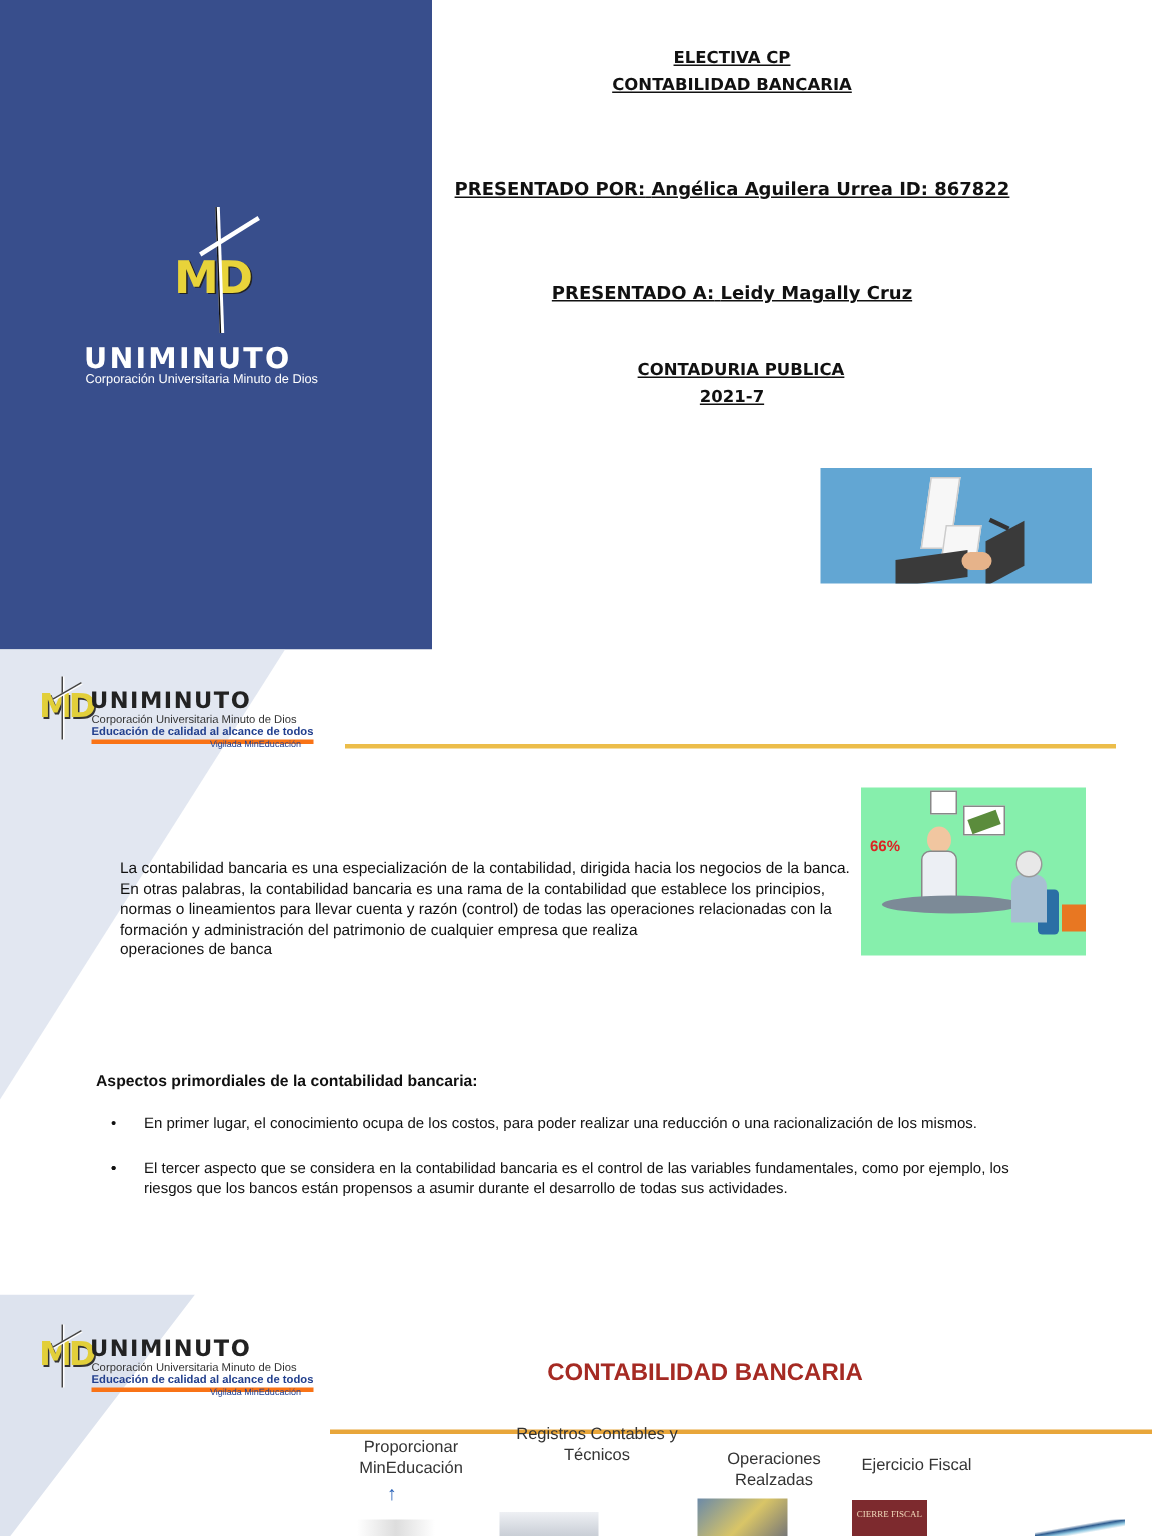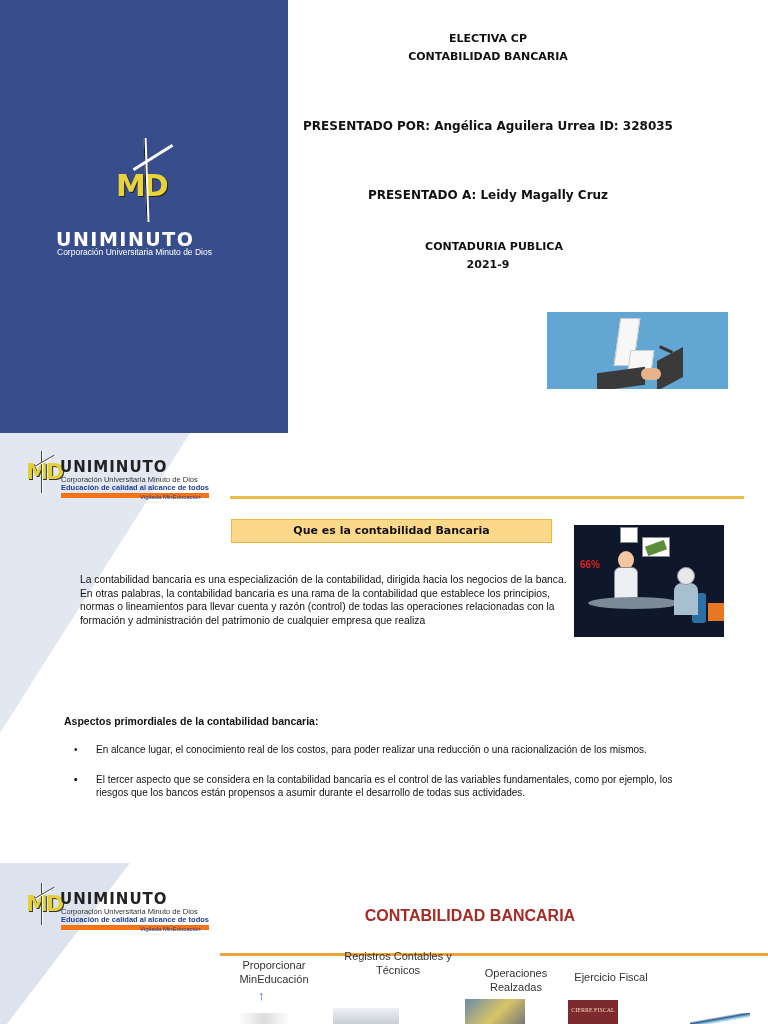--- a/index.html
+++ b/index.html
@@ -12,21 +12,21 @@
   .s1-logo { position: absolute; left: 50px; top: 138px; width: 190px; height: 120px; }
   .s1-md { position: absolute; left: 66px; top: 32px; width: 60px; height: 32px; }
   .md-letters { font-family: "DejaVu Sans", sans-serif; font-weight: bold; font-size: 30px; color: #e8d33a; letter-spacing: -2px;
                 text-shadow: 1px 1px 0 #222; position: absolute; left: 0; top: 0; line-height: 32px; }
   .s1-cross-v { position: absolute; left: 95px; top: 0; width: 3px; height: 84px; background: #fff; border-left: 1px solid #111; transform: rotate(-2deg); }
   .s1-cross-h { position: absolute; left: 80px; top: 18px; width: 46px; height: 3px; background: #fff; transform: rotate(-32deg); }
   .s1-brand { position: absolute; left: 6px; top: 90px; font-family: "DejaVu Sans", sans-serif; font-weight: bold; font-size: 19px; color: #fff; letter-spacing: 1.5px; white-space: nowrap; }
   .s1-sub { position: absolute; left: 7px; top: 109px; font-size: 8.5px; color: #fff; white-space: nowrap; }
 
   .s1-text { position: absolute; left: 288px; top: 0; width: 400px; text-align: center; font-family: "DejaVu Sans", sans-serif; font-weight: bold; font-size: 11px; color: #111; }
-  .s1-line { position: absolute; left: 0; width: 400px; text-align: center; white-space: nowrap; }
+  .s1-line { position: absolute; left: 0; width: 400px; text-align: center; white-space: nowrap; text-decoration: underline; }
   .s1-line .normal { font-weight: normal; }
   .s1-line b { font-weight: bold; }
 
   .s1-img { position: absolute; left: 547px; top: 312px; width: 181px; height: 77px; background: #62a6d3; overflow: hidden; }
   .paper { position: absolute; left: 70px; top: 6px; width: 20px; height: 48px; background: #f7f7f7; border: 1px solid #ccc; transform: skewX(-8deg); }
   .paper2 { position: absolute; left: 82px; top: 38px; width: 24px; height: 20px; background: #f7f7f7; border: 1px solid #ccc; transform: skewX(-8deg); }
   .sleeve1 { position: absolute; left: 50px; top: 58px; width: 48px; height: 18px; background: #3a3a3a; transform: skewY(-8deg); }
   .sleeve2 { position: absolute; left: 110px; top: 42px; width: 26px; height: 30px; background: #3a3a3a; transform: skewY(-28deg); }
   .hands { position: absolute; left: 94px; top: 56px; width: 20px; height: 12px; background: #e6b38a; border-radius: 6px; }
   .pen { position: absolute; left: 112px; top: 36px; width: 14px; height: 3px; background: #333; transform: rotate(25deg); }
@@ -34,29 +34,29 @@
   
   .slide2 { position: absolute; left: 0; top: 433px; width: 768px; height: 430px; background: #fff; overflow: hidden; }
   .diag { position: absolute; left: 0; top: 0; width: 0; height: 0; border-top: 300px solid #dde3ee; border-right: 190px solid transparent; opacity: 0.85; }
   .diag::after { content: ""; }
   .logo-h { position: absolute; left: 26px; top: 18px; width: 190px; height: 60px; }
   .lh-md { position: absolute; left: 0; top: 8px; font-family: "DejaVu Sans", sans-serif; font-weight: bold; font-size: 22px; color: #e2cf3a; letter-spacing: -2px; text-shadow: 1px 1px 0 #333; }
   .lh-cross-v { position: absolute; left: 15px; top: 0; width: 2px; height: 42px; background: #fff; border-left: 1px solid #444; }
   .lh-cross-h { position: absolute; left: 8px; top: 9px; width: 22px; height: 2px; background: #fff; border-top: 1px solid #444; transform: rotate(-30deg); }
   .lh-brand { position: absolute; left: 34px; top: 7px; font-family: "DejaVu Sans", sans-serif; font-weight: bold; font-size: 15px; color: #222; letter-spacing: 1px; white-space: nowrap; }
   .lh-sub1 { position: absolute; left: 35px; top: 24px; font-size: 7.5px; color: #333; white-space: nowrap; }
-  .lh-sub2 { position: absolute; left: 35px; top: 32px; font-size: 7.5px; color: #23408e; font-weight: bold; white-space: nowrap; border-bottom: 5px solid #f97316; padding-bottom: 1px; }
+  .lh-sub2 { position: absolute; left: 35px; top: 32px; font-size: 7.5px; color: #23408e; font-weight: bold; white-space: nowrap; border-bottom: 3px solid #f97316; padding-bottom: 1px; }
   .lh-sub3 { position: absolute; left: 114px; top: 43px; font-size: 6px; color: #23408e; white-space: nowrap; }
 
   .gold-rule { position: absolute; height: 3px; background: #ecbd4a; }
   .s2-rule { left: 230px; top: 63px; width: 514px; }
 
   .s2-title-box { position: absolute; left: 231px; top: 86px; width: 321px; height: 24px; background: #fcd98a; border: 1px solid #f2b640; text-align: center; font-family: "DejaVu Sans", sans-serif; font-weight: bold; font-size: 11px; line-height: 22px; color: #111; }
 
-  .s2-illus { position: absolute; left: 574px; top: 92px; width: 150px; height: 112px; background: #0f172a; overflow: hidden; }
+  .s2-illus { position: absolute; left: 574px; top: 92px; width: 150px; height: 112px; background: #86efac; overflow: hidden; }
   .desk { position: absolute; left: 14px; top: 72px; width: 92px; height: 12px; background: #7c8a97; border-radius: 50%; }
   .man-body { position: absolute; left: 40px; top: 42px; width: 24px; height: 32px; background: #eceff4; border: 1px solid #888; border-radius: 6px 6px 0 0; }
   .man-head { position: absolute; left: 44px; top: 26px; width: 16px; height: 18px; background: #f1c6a0; border-radius: 50%; }
   .lady-body { position: absolute; left: 100px; top: 58px; width: 24px; height: 32px; background: #a8bfd2; border-radius: 8px 8px 0 0; }
   .lady-head { position: absolute; left: 103px; top: 42px; width: 18px; height: 18px; background: #e8e8e8; border-radius: 50%; border: 1px solid #999; }
   .chair { position: absolute; left: 118px; top: 68px; width: 14px; height: 30px; background: #2b6fa5; border-radius: 3px; }
   .bubble-pct { position: absolute; left: 6px; top: 34px; font-size: 10px; color: #d22; font-weight: bold; }
   .bubble-chart { position: absolute; left: 46px; top: 2px; width: 18px; height: 16px; border: 1px solid #888; background: #fff; }
   .bubble-money { position: absolute; left: 68px; top: 12px; width: 28px; height: 20px; border: 1px solid #888; background: #fff; }
   .money { position: absolute; left: 72px; top: 18px; width: 20px; height: 10px; background: #5b8c3c; transform: rotate(-20deg); }
@@ -98,28 +98,28 @@
       <div class="s1-brand">UNIMINUTO</div>
       <div class="s1-sub">Corporación Universitaria Minuto de Dios</div>
     </div>
   </div>
 
   <div class="s1-text">
     <div class="s1-line" style="top:32px;">ELECTIVA CP</div>
     <div class="s1-line" style="top:50px;">CONTABILIDAD BANCARIA</div>
     <div class="s1-line" style="top:119px; font-size:12px;">
       <b>PRESENTADO POR:</b>
-      <span class="normal" style="font-weight:600;">Angélica Aguilera Urrea ID: 328035</span>
+      <span class="normal" style="font-weight:600;">Angélica Aguilera Urrea ID: 867822</span>
     </div>
     <div class="s1-line" style="top:188px; font-size:12px;">
       <b>PRESENTADO A:</b>
       <span class="normal" style="font-weight:600;">Leidy Magally Cruz</span>
     </div>
     <div class="s1-line" style="top:240px;padding-left:12px;">CONTADURIA PUBLICA</div>
-    <div class="s1-line" style="top:258px;">2021-9</div>
+    <div class="s1-line" style="top:258px;">2021-7</div>
   </div>
 
   <div class="s1-img">
     <div class="paper"></div>
     <div class="paper2"></div>
     <div class="pen"></div>
     <div class="sleeve1"></div>
     <div class="sleeve2"></div>
     <div class="hands"></div>
   </div>
@@ -133,46 +133,46 @@
     <div class="lh-cross-v"></div>
     <div class="lh-cross-h"></div>
     <span class="lh-brand">UNIMINUTO</span>
     <span class="lh-sub1">Corporación Universitaria Minuto de Dios</span>
     <span class="lh-sub2">Educación de calidad al alcance de todos</span>
     <span class="lh-sub3">Vigilada MinEducación</span>
   </div>
 
   <div class="gold-rule s2-rule"></div>
 
-  <div class="s2-title-box">Que es la contabilidad Bancaria</div>
 
   <div class="s2-illus">
     <span class="bubble-pct">66%</span>
     <div class="bubble-chart"></div>
     <div class="bubble-money"></div>
     <div class="money"></div>
     <div class="man-head"></div>
     <div class="man-body"></div>
     <div class="desk"></div>
     <div class="chair"></div>
     <div class="lady-body"></div>
     <div class="lady-head"></div>
     <div class="stairs"></div>
   </div>
 
   <div class="s2-body">
     <p style="margin-bottom:0;">La contabilidad bancaria es una especialización de la contabilidad, dirigida hacia los negocios de la banca. En otras palabras, la contabilidad bancaria es una rama de la contabilidad que establece los principios, normas o lineamientos para llevar cuenta y razón (control) de todas las operaciones relacionadas con la formación y administración del patrimonio de cualquier empresa que realiza</p>
+    <p>operaciones de banca</p>
   </div>
 
   <div class="s2-aspects-title">Aspectos primordiales de la contabilidad bancaria:</div>
 
   <ul class="s2-list">
     <li>
       <span class="bullet">•</span>
-      <span>En alcance lugar, el conocimiento real de los costos, para poder realizar una reducción o una racionalización de los mismos.</span>
+      <span>En primer lugar, el conocimiento ocupa de los costos, para poder realizar una reducción o una racionalización de los mismos.</span>
     </li>
     <li>
       <span class="bullet">•</span>
     </li>
     <li>
       <span class="bullet">•</span>
       <span>El tercer aspecto que se considera en la contabilidad bancaria es el control de las variables fundamentales, como por ejemplo, los riesgos que los bancos están propensos a asumir durante el desarrollo de todas sus actividades.</span>
     </li>
   </ul>
 </section>

